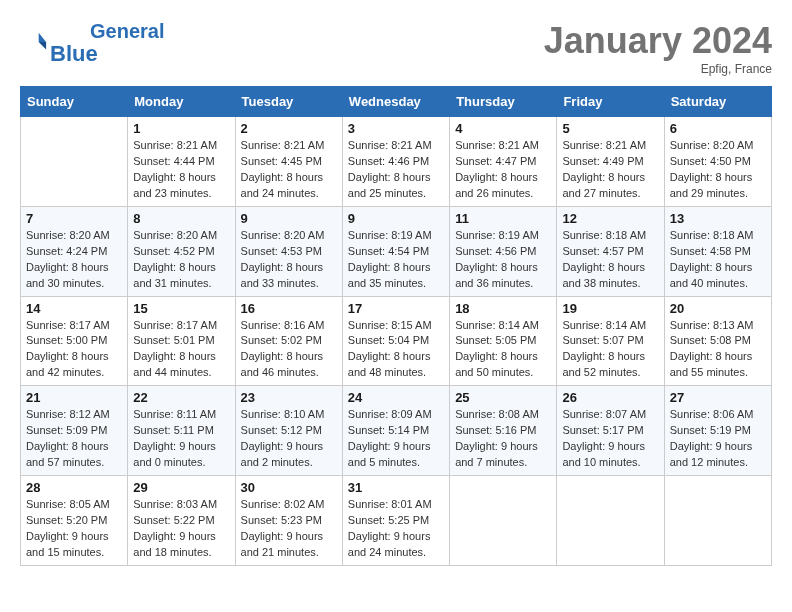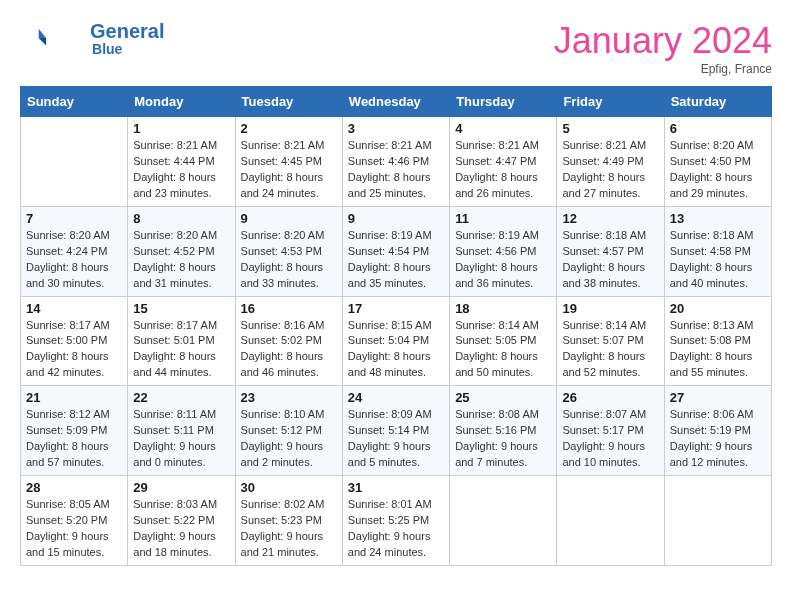--- a/index.html
+++ b/index.html
@@ -23,22 +23,22 @@
     .logo-icon {
       width: 28px;
       height: 28px;
       margin-right: 2px;
     }
     .title-block {
       text-align: right;
     }
     .month-title {
       font-size: 36px;
-      font-weight: normal;
-      color: #ec4899;
+      font-weight: bold;
+      color: #737373;
     }
     .location {
       font-size: 12px;
       color: #555;
     }
     table {
       width: 100%;
       border-collapse: collapse;
     }
     th {
@@ -90,21 +90,21 @@
 <div class="header">
   <div class="logo">
     <svg class="logo-icon" viewBox="0 0 30 30">
       <polygon points="20,4 28,14 20,14" fill="#2a6db5"></polygon>
       <polygon points="20,14 28,14 28,22" fill="#1a4e8a"></polygon>
     </svg>
     <div>
       <div style="font-size:20px;font-weight:bold;line-height:1.1;margin-left:40px;">
         <span style="color:#2a6db5;">General</span>
       </div>
-      <div style="font-size:14px;font-weight:bold;line-height:1.1;color:#2a6db5;text-align:center;">Blue</div>
+      <div style="font-size:22px;font-weight:bold;line-height:1.1;color:#2a6db5;">Blue</div>
     </div>
   </div>
   <div class="title-block">
     <div class="month-title">January 2024</div>
     <div class="location">Epfig, France</div>
   </div>
 </div>
 
 <table>
   <thead>

